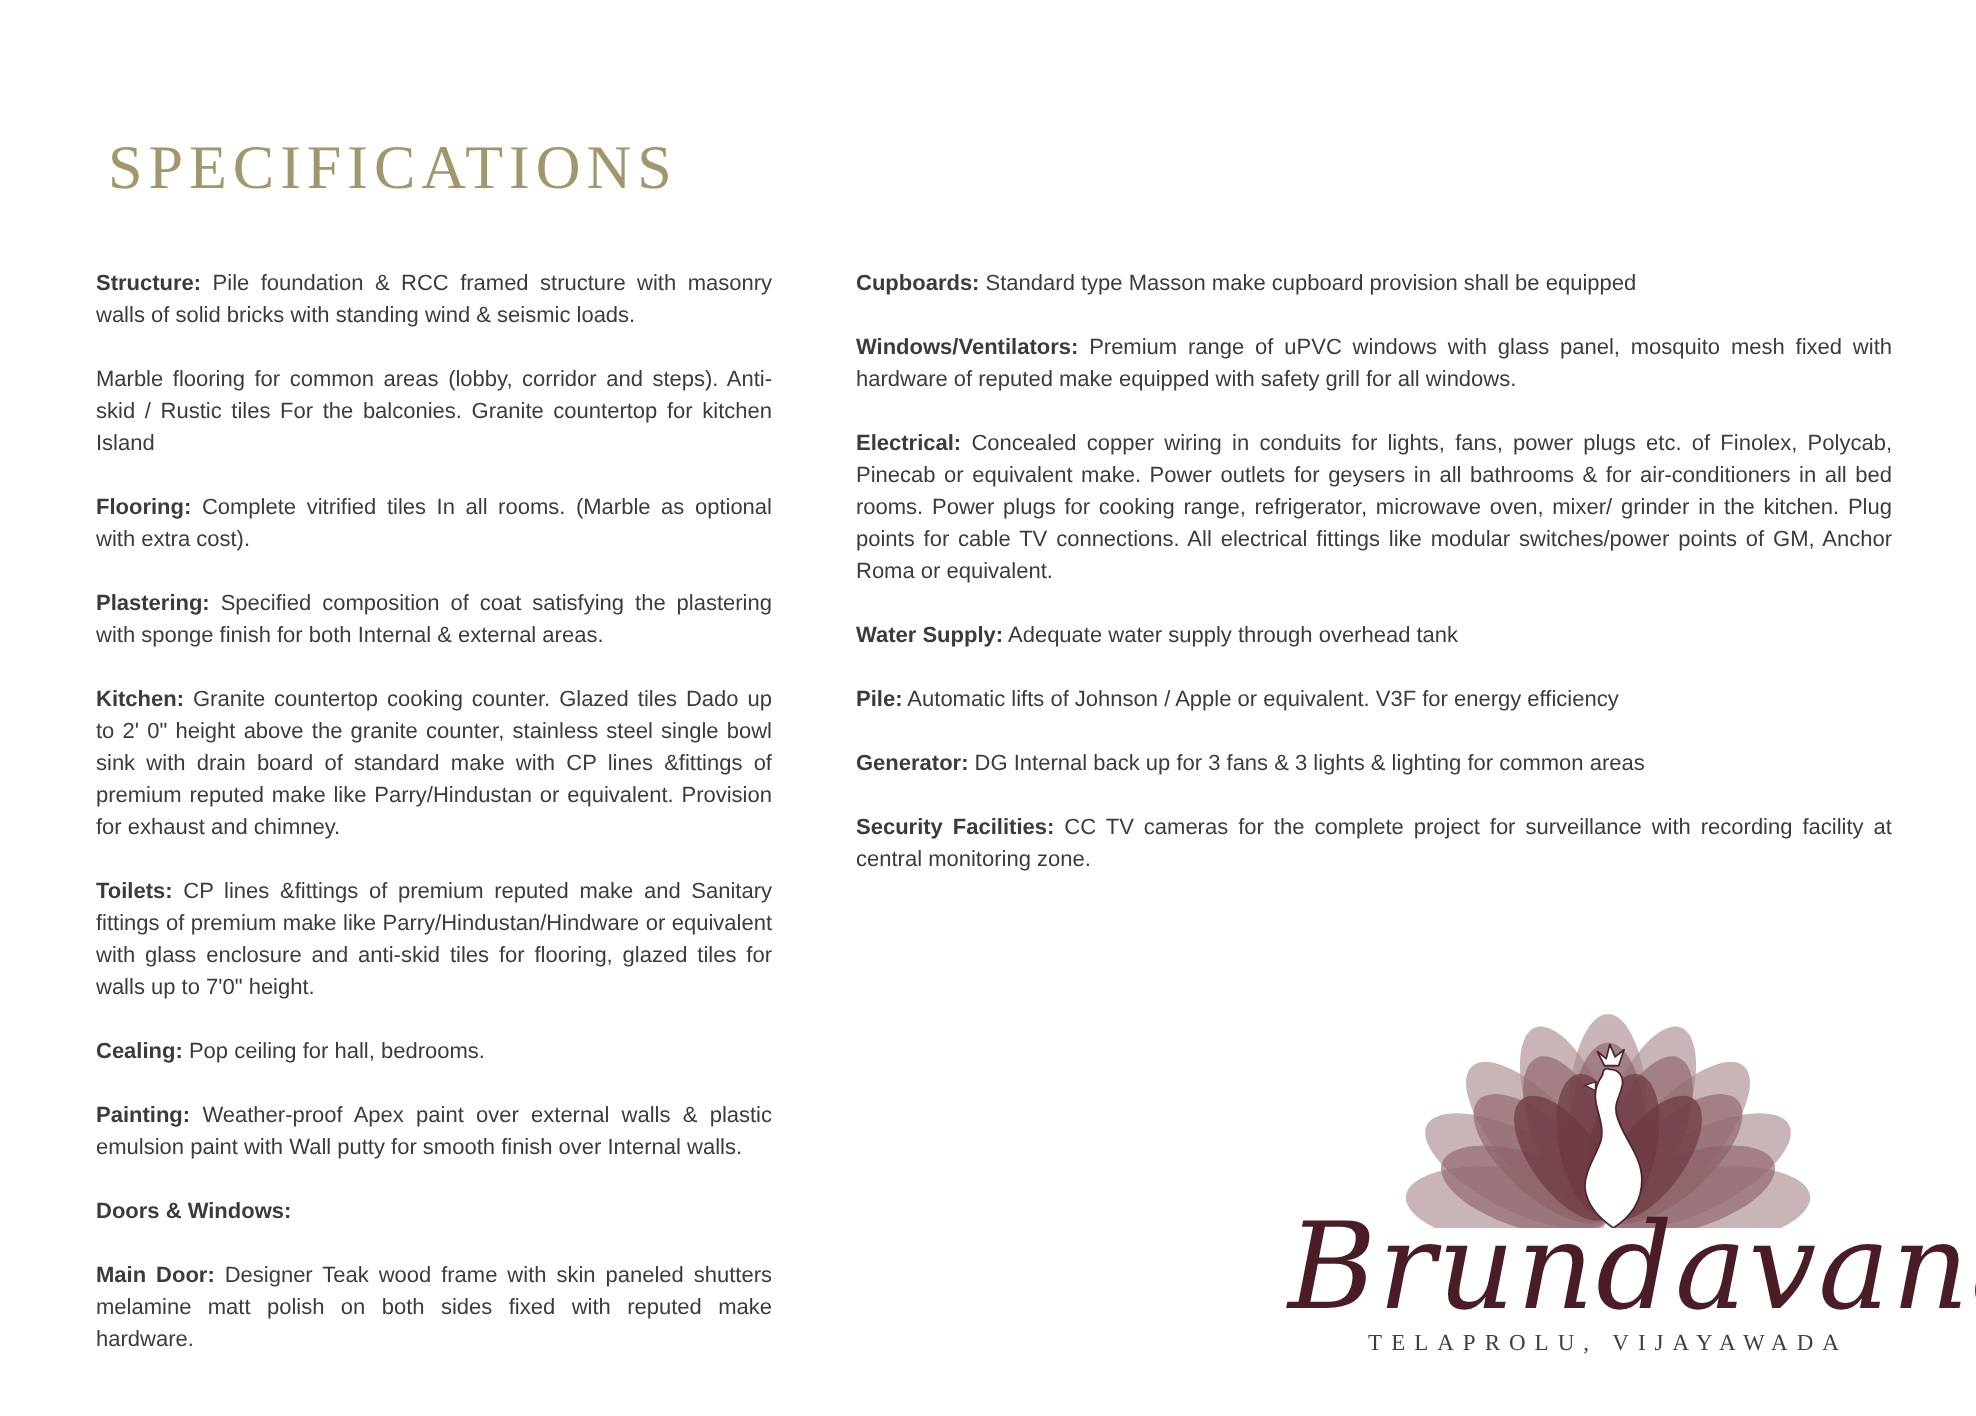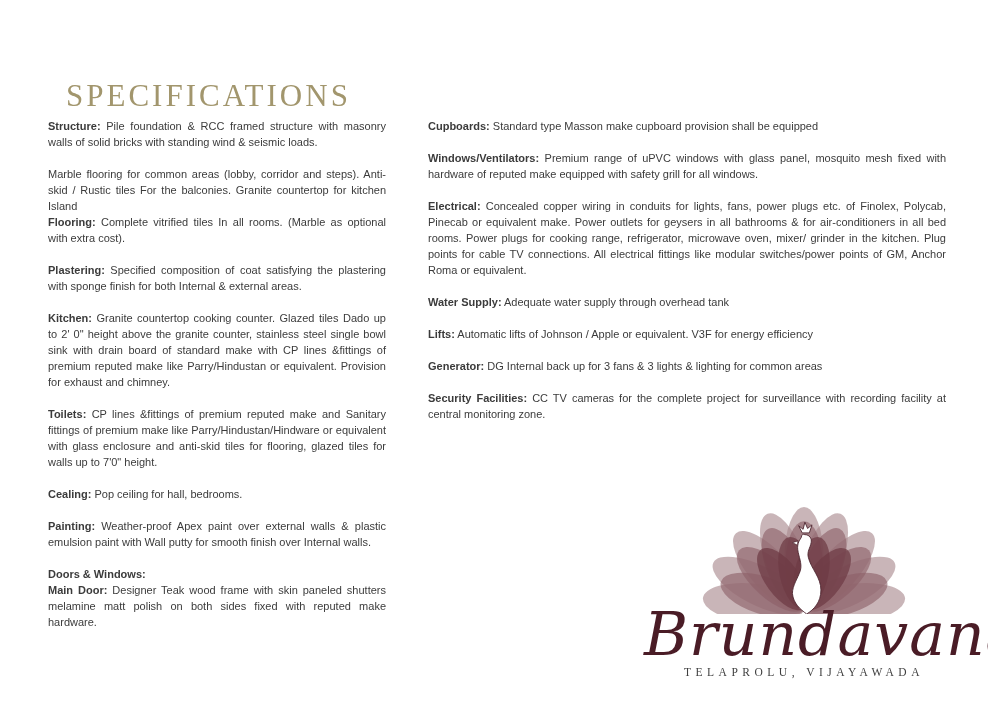--- a/index.html
+++ b/index.html
@@ -11,33 +11,33 @@
     overflow:hidden;
     margin:0 auto;
   }
   .page-title{
     position:absolute;left:50px;top:62px;
     font-family:"Liberation Serif", serif;
     font-weight:normal;
     font-size:31px;
     letter-spacing:3px;
     color:#a2966d;
-    margin:16px;
+    margin:4px;
   }
   .col{
     position:absolute;top:118px;
     font-size:11px;
     line-height:16px;
     color:#3b3b3b;
     text-align:justify;
   }
   .col-left{left:48px;width:338px;}
   .col-right{left:428px;width:518px;}
   .section{margin:0 0 16px 0;}
-  .section .line{display:block;}
+  .section .line{display:block;margin-top:16px;}
   .spec-label{font-weight:bold;}
   .logo{
     position:absolute;left:644px;top:458px;width:320px;
     text-align:center;
   }
   .lotus{display:block;margin:0 auto;}
   .brand{
     font-family:"DejaVu Serif", serif;
     font-style:italic;
     font-size:60px;
@@ -98,21 +98,21 @@
       <div class="section">
         <span class="line"><span class="spec-label">Windows/Ventilators:</span><span> Premium range of uPVC windows with glass panel, mosquito mesh fixed with hardware of reputed make equipped with safety grill for all windows.</span></span>
       </div>
       <div class="section">
         <span class="line"><span class="spec-label">Electrical:</span><span> Concealed copper wiring in conduits for lights, fans, power plugs etc. of Finolex, Polycab, Pinecab or equivalent make. Power outlets for geysers in all bathrooms &amp; for air-conditioners in all bed rooms. Power plugs for cooking range, refrigerator, microwave oven, mixer/ grinder in the kitchen. Plug points for cable TV connections. All electrical fittings like modular switches/power points of GM, Anchor Roma or equivalent.</span></span>
       </div>
       <div class="section">
         <span class="line"><span class="spec-label">Water Supply:</span><span> Adequate water supply through overhead tank</span></span>
       </div>
       <div class="section">
-        <span class="line"><span class="spec-label">Lifts:</span><span> Automatic lifts of Johnson / Apple or equivalent. V3F for energy efficiency</span></span>
+        <span class="line"><span class="spec-label">Pile:</span><span> Automatic lifts of Johnson / Apple or equivalent. V3F for energy efficiency</span></span>
       </div>
       <div class="section">
         <span class="line"><span class="spec-label">Generator:</span><span> DG Internal back up for 3 fans &amp; 3 lights &amp; lighting for common areas</span></span>
       </div>
       <div class="section">
         <span class="line"><span class="spec-label">Security Facilities:</span><span> CC TV cameras for the complete project for surveillance with recording facility at central monitoring zone.</span></span>
       </div>
     </div>
 
   <div class="logo">

